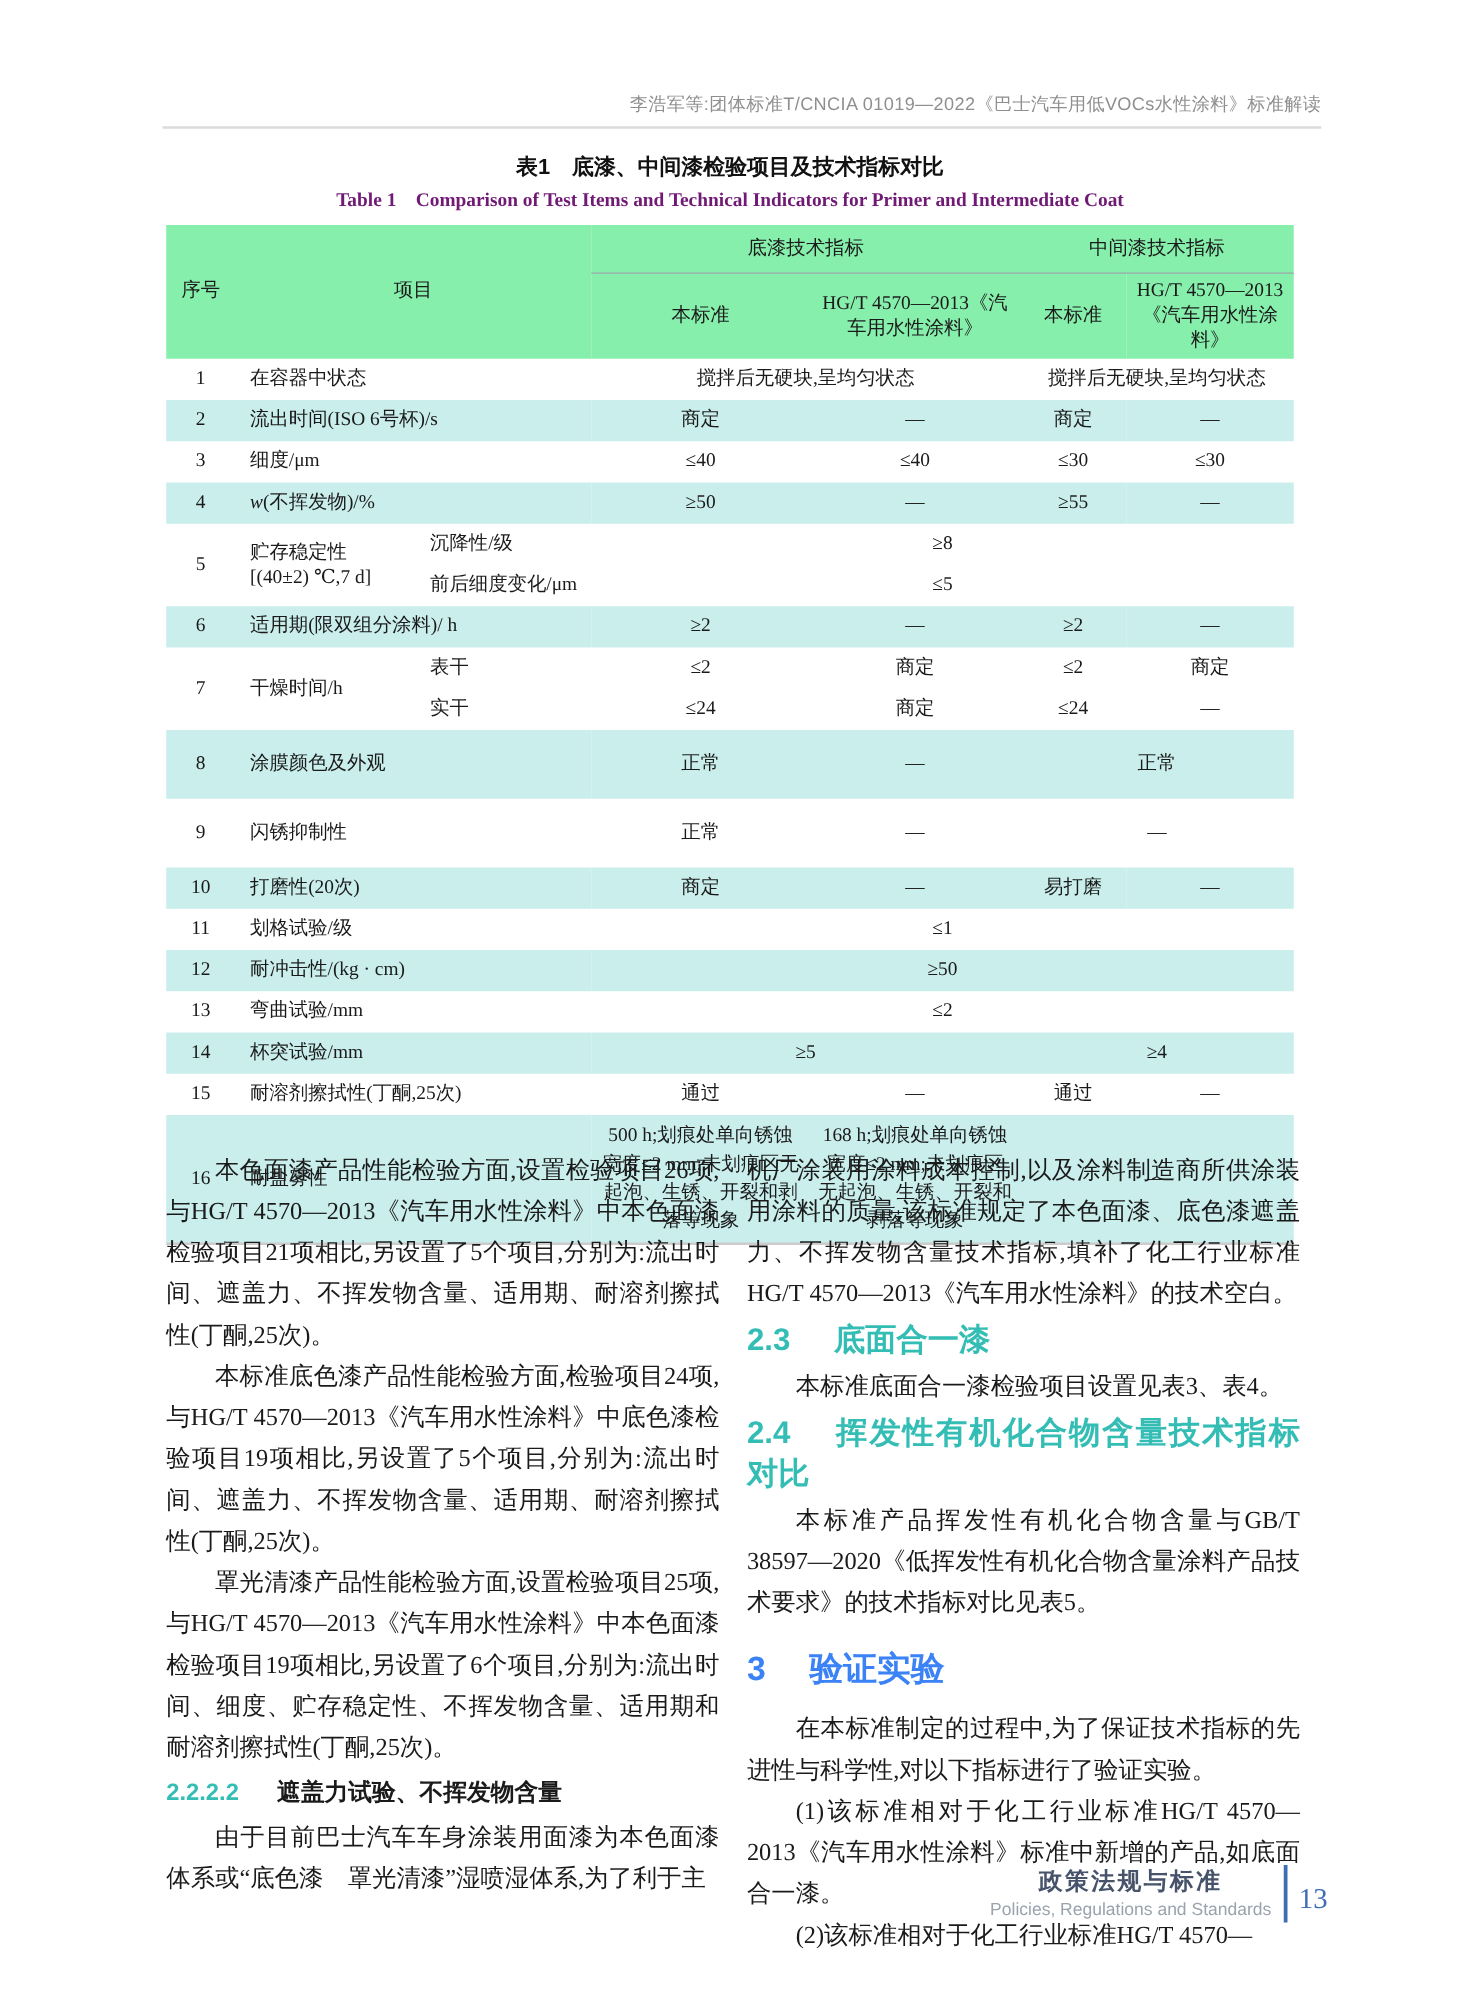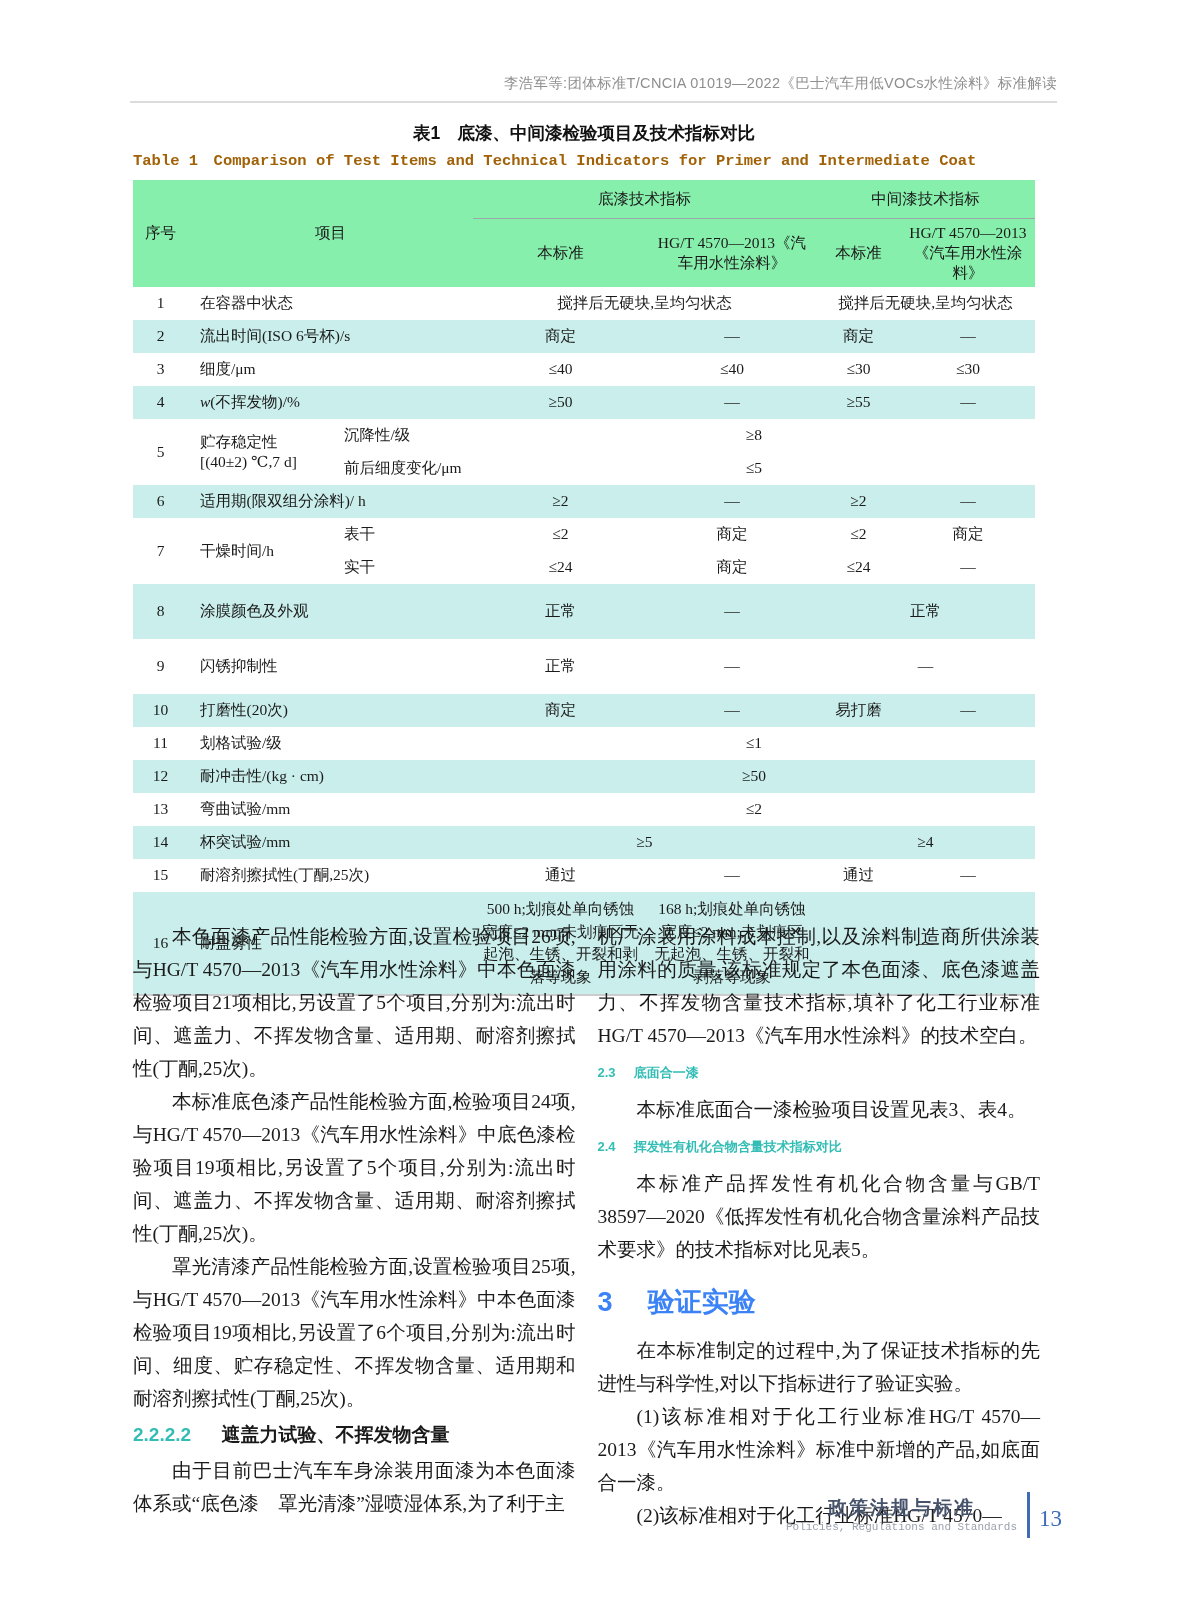--- a/index.html
+++ b/index.html
@@ -8,22 +8,22 @@
 
   
   .running-head{position:absolute;top:74px;left:130px;right:130px;text-align:right;
     font-family:"Liberation Sans","DejaVu Sans",sans-serif;font-size:14.5px;color:#8f8f8f;letter-spacing:.3px;}
   .head-rule{position:absolute;top:101px;left:130px;right:130px;border-top:2px solid #dcdcdc;}
 
   
   .table-block{position:absolute;top:121px;left:133px;width:902px;}
   .tbl-title-zh{text-align:center;font-family:"Liberation Sans","DejaVu Sans",sans-serif;
     font-weight:bold;font-size:17.5px;color:#111;margin-bottom:5px;}
-  .tbl-title-en{text-align:left;font-family:Liberation Mono, monospace;
-    font-weight:bold;font-size:15.5px;color:#a16207;margin-bottom:9px;}
+  .tbl-title-en{text-align:center;font-family:Liberation Serif, serif;
+    font-weight:bold;font-size:15.5px;color:#701a75;margin-bottom:9px;}
 
   table.cmp{border-collapse:collapse;width:902px;table-layout:fixed;
     font-size:15.5px;line-height:1.35;border-bottom:2px solid #cccccc;}
   .cmp th,.cmp td{font-weight:normal;padding:4px 4px;text-align:center;vertical-align:middle;}
   .cmp thead th{background:#86efac;}
   .cmp thead tr.gr1 th{height:30px;}
   .cmp thead tr.gr2 th{height:46px;line-height:1.3;}
   .cmp thead th.grp{border-bottom:1.5px solid #9aa7a5;}
   .cmp tbody tr{height:33px;}
   .cmp tbody tr.stripe td{background:#c9eeeb;}
@@ -35,33 +35,33 @@
 
   
   .article{position:absolute;top:920px;left:133px;width:907px;display:flex;gap:22px;
     font-size:19.5px;line-height:33px;text-align:justify;}
   .colL,.colR{width:443px;}
   .article p{margin:0;text-indent:2em;}
   .article p.noindent{text-indent:0;}
   .h4{font-family:"Liberation Sans","DejaVu Sans",sans-serif;font-weight:bold;font-size:19px;
     margin:3px 0;text-indent:0;line-height:33px;}
   .h4 .num{color:#33bdb5;margin-right:1.6em;}
-  .hlvl2{font-family:"Liberation Sans","DejaVu Sans",sans-serif;font-weight:bold;font-size:13px;
+  .hlvl2{font-family:"Liberation Sans","DejaVu Sans",sans-serif;font-weight:bold;font-size:25px;
     color:#33bdb5;margin:4px 0;line-height:33px;}
   .hlvl2 .num{margin-right:1.4em;}
   .hbig{font-family:"Liberation Sans","DejaVu Sans",sans-serif;font-weight:bold;font-size:27px;
     color:#3b82f6;margin:16px 0 12px 0;line-height:40px;}
   .hbig .num{margin-right:1.3em;}
 
   
   .footer{position:absolute;top:1492px;right:125px;display:flex;align-items:center;}
   .f-text{text-align:center;margin-right:10px;}
   .f-zh{font-family:"Liberation Sans","DejaVu Sans",sans-serif;font-weight:bold;font-size:19px;
     color:#47536b;letter-spacing:2px;line-height:22px;}
-  .f-en{font-family:Liberation Mono, monospace;font-size:11px;color:#9aa2ad;margin-top:2px;}
+  .f-en{font-family:Liberation Sans, sans-serif;font-size:14px;color:#9aa2ad;margin-top:2px;}
   .f-bar{width:3px;height:46px;background:#3f6db5;margin-right:9px;}
   .f-num{font-family:"Liberation Serif","DejaVu Serif",serif;font-size:23px;color:#3f6db5;padding-top:8px;}
 </style>
 </head>
 <body>
 
 <div class="page">
 
   <div class="running-head">李浩军等:团体标准T/CNCIA 01019—2022《巴士汽车用低VOCs水性涂料》标准解读</div>
   <div class="head-rule"></div>

